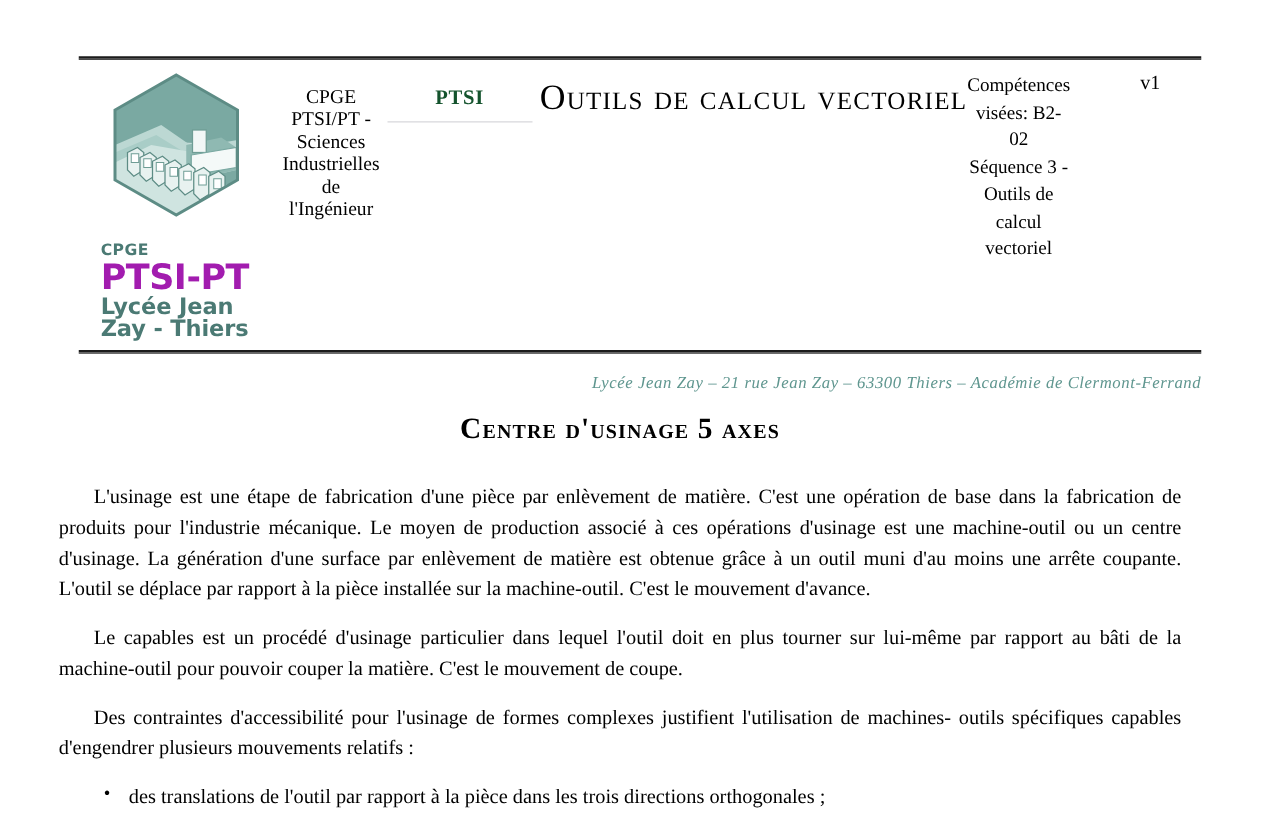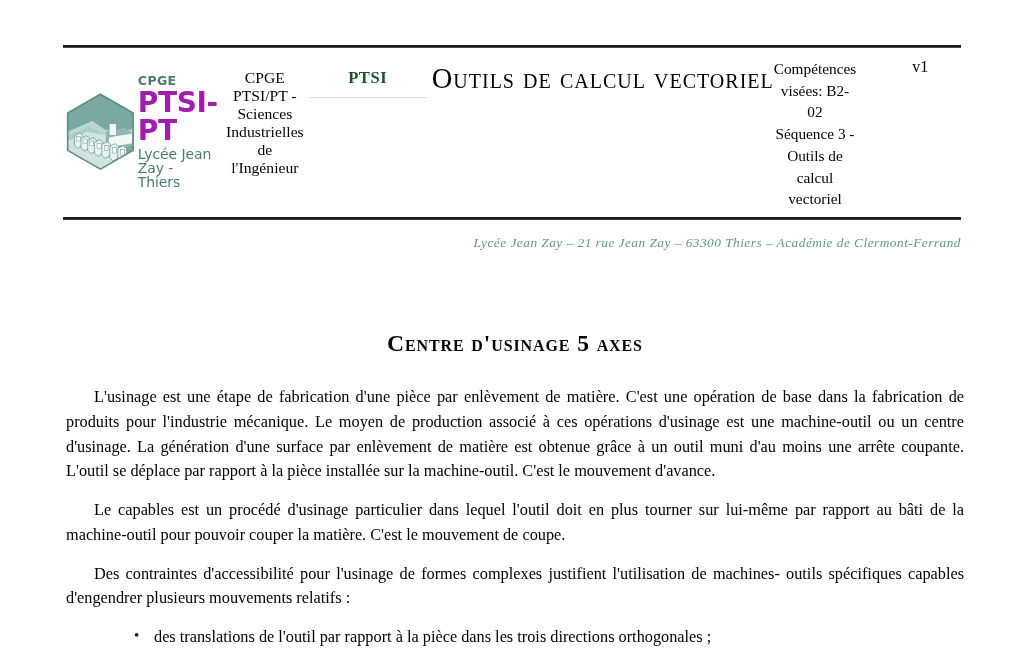--- a/index.html
+++ b/index.html
@@ -42,23 +42,24 @@
   .header-grid {
     display: flex;
     align-items: stretch;
     width: 100%;
   }
 
   .logo-cell {
     width: 155px;
     flex: 0 0 155px;
     display: flex;
-    flex-direction: row;
+    flex-direction: column;
     align-items: center;
     padding-top: 5px;
+    gap: 16px;
   }
 
   .logo-hex {
     width: 112px;
     height: 124px;
     display: block;
   }
 
   .logo-text {
     margin-top: -2px;
@@ -75,23 +76,23 @@
     margin-bottom: 1px;
   }
   .logo-main {
     font-size: 28px;
     font-weight: 700;
     color: #a21caf;
     letter-spacing: -0.4px;
     line-height: 1.02;
   }
   .logo-sub {
-    font-size: 14px;
+    font-size: 18px;
     color: #4b7a74;
-    font-weight: 400;
+    font-weight: 700;
     letter-spacing: -0.1px;
     margin-top: 1px;
   }
 
   .text-cell {
     flex: 1 1 auto;
     display: flex;
     flex-direction: row;
     padding-left: 8px;
   }
@@ -184,21 +185,21 @@
     font-style: italic;
     color: #5f968f;
     letter-spacing: 0.45px;
     margin-top: 15px;
     width: 100%;
   }
 
   
   .body-wrap {
     position: absolute;
-    left: 66px;
+    left: 47px;
     top: 330px;
     width: 898px;
   }
 
   .section-title {
     text-align: center;
     font-size: 23.5px;
     font-variant: small-caps;
     letter-spacing: 0.9px;
     margin: 0 0 28px 0;
@@ -216,21 +217,20 @@
   ul.bullets {
     margin: 10px 0 0 0;
     padding-left: 56px;
     list-style: none;
   }
   ul.bullets li {
     font-size: 16.3px;
     line-height: 1.52;
     position: relative;
     text-align: justify;
-    margin-left: 32px;
   }
   ul.bullets li::before {
     content: "\2022";
     position: absolute;
     left: -20px;
     top: -1px;
     font-size: 15px;
   }
 </style>
 </head>

